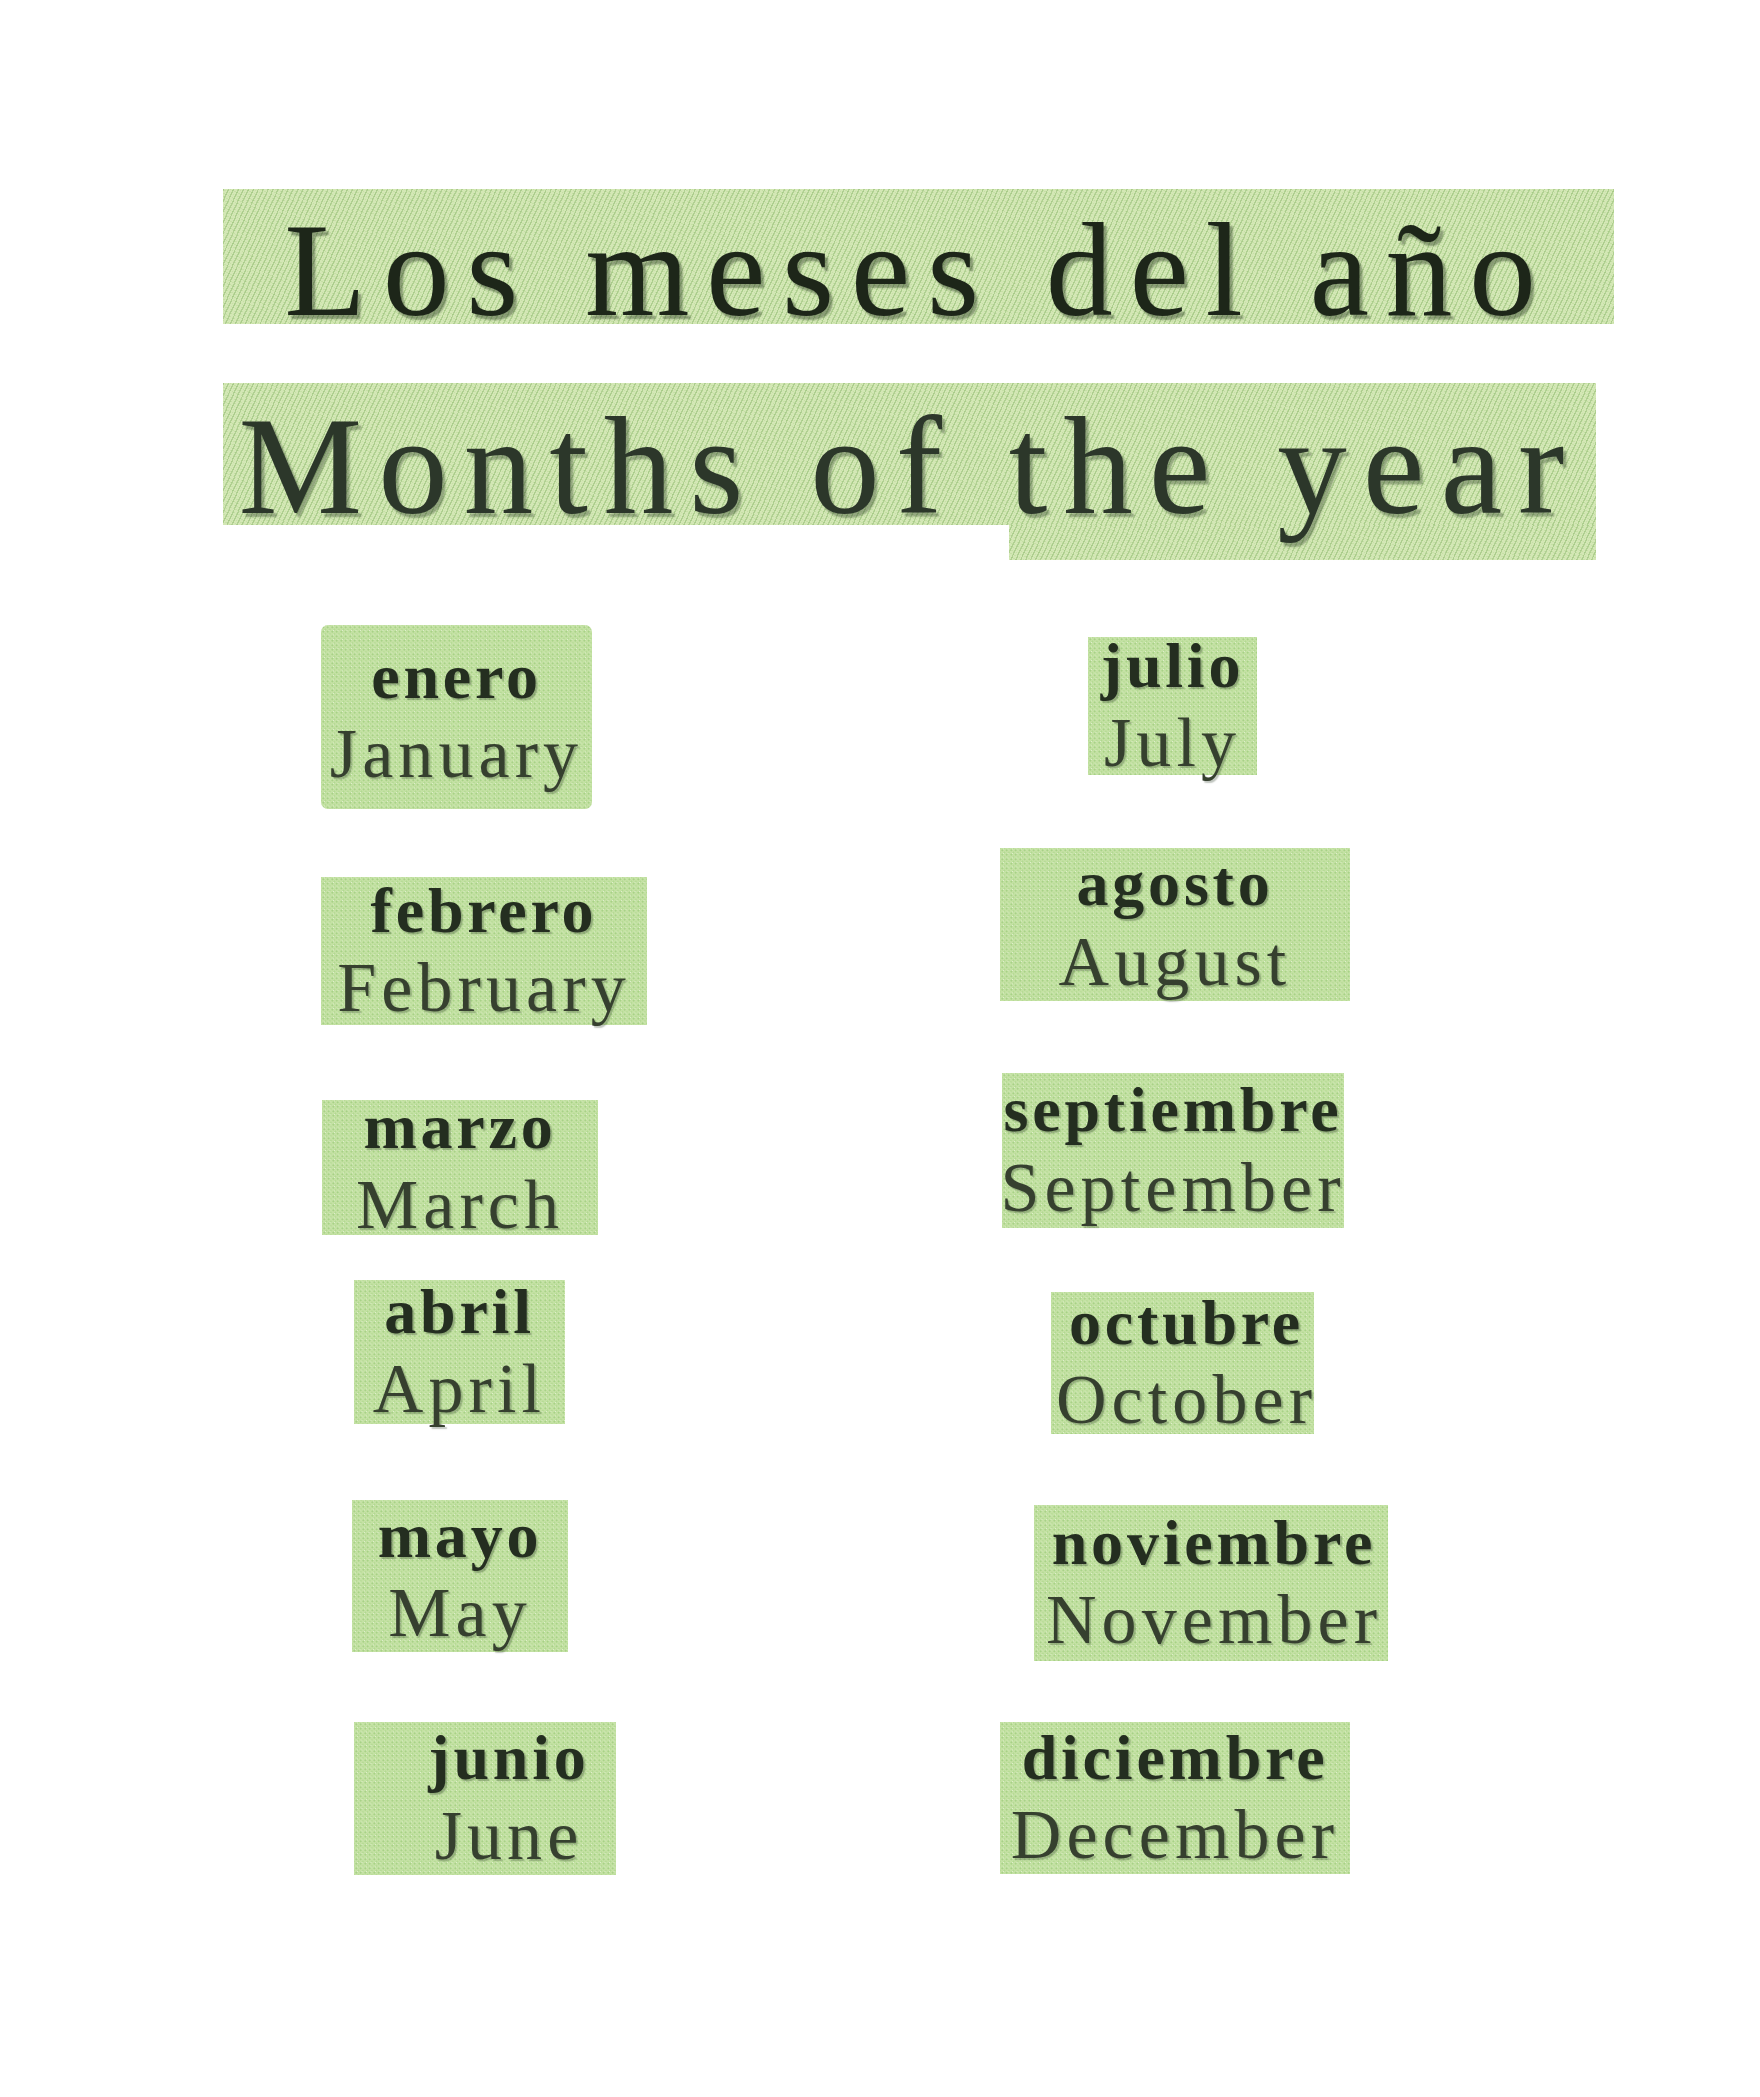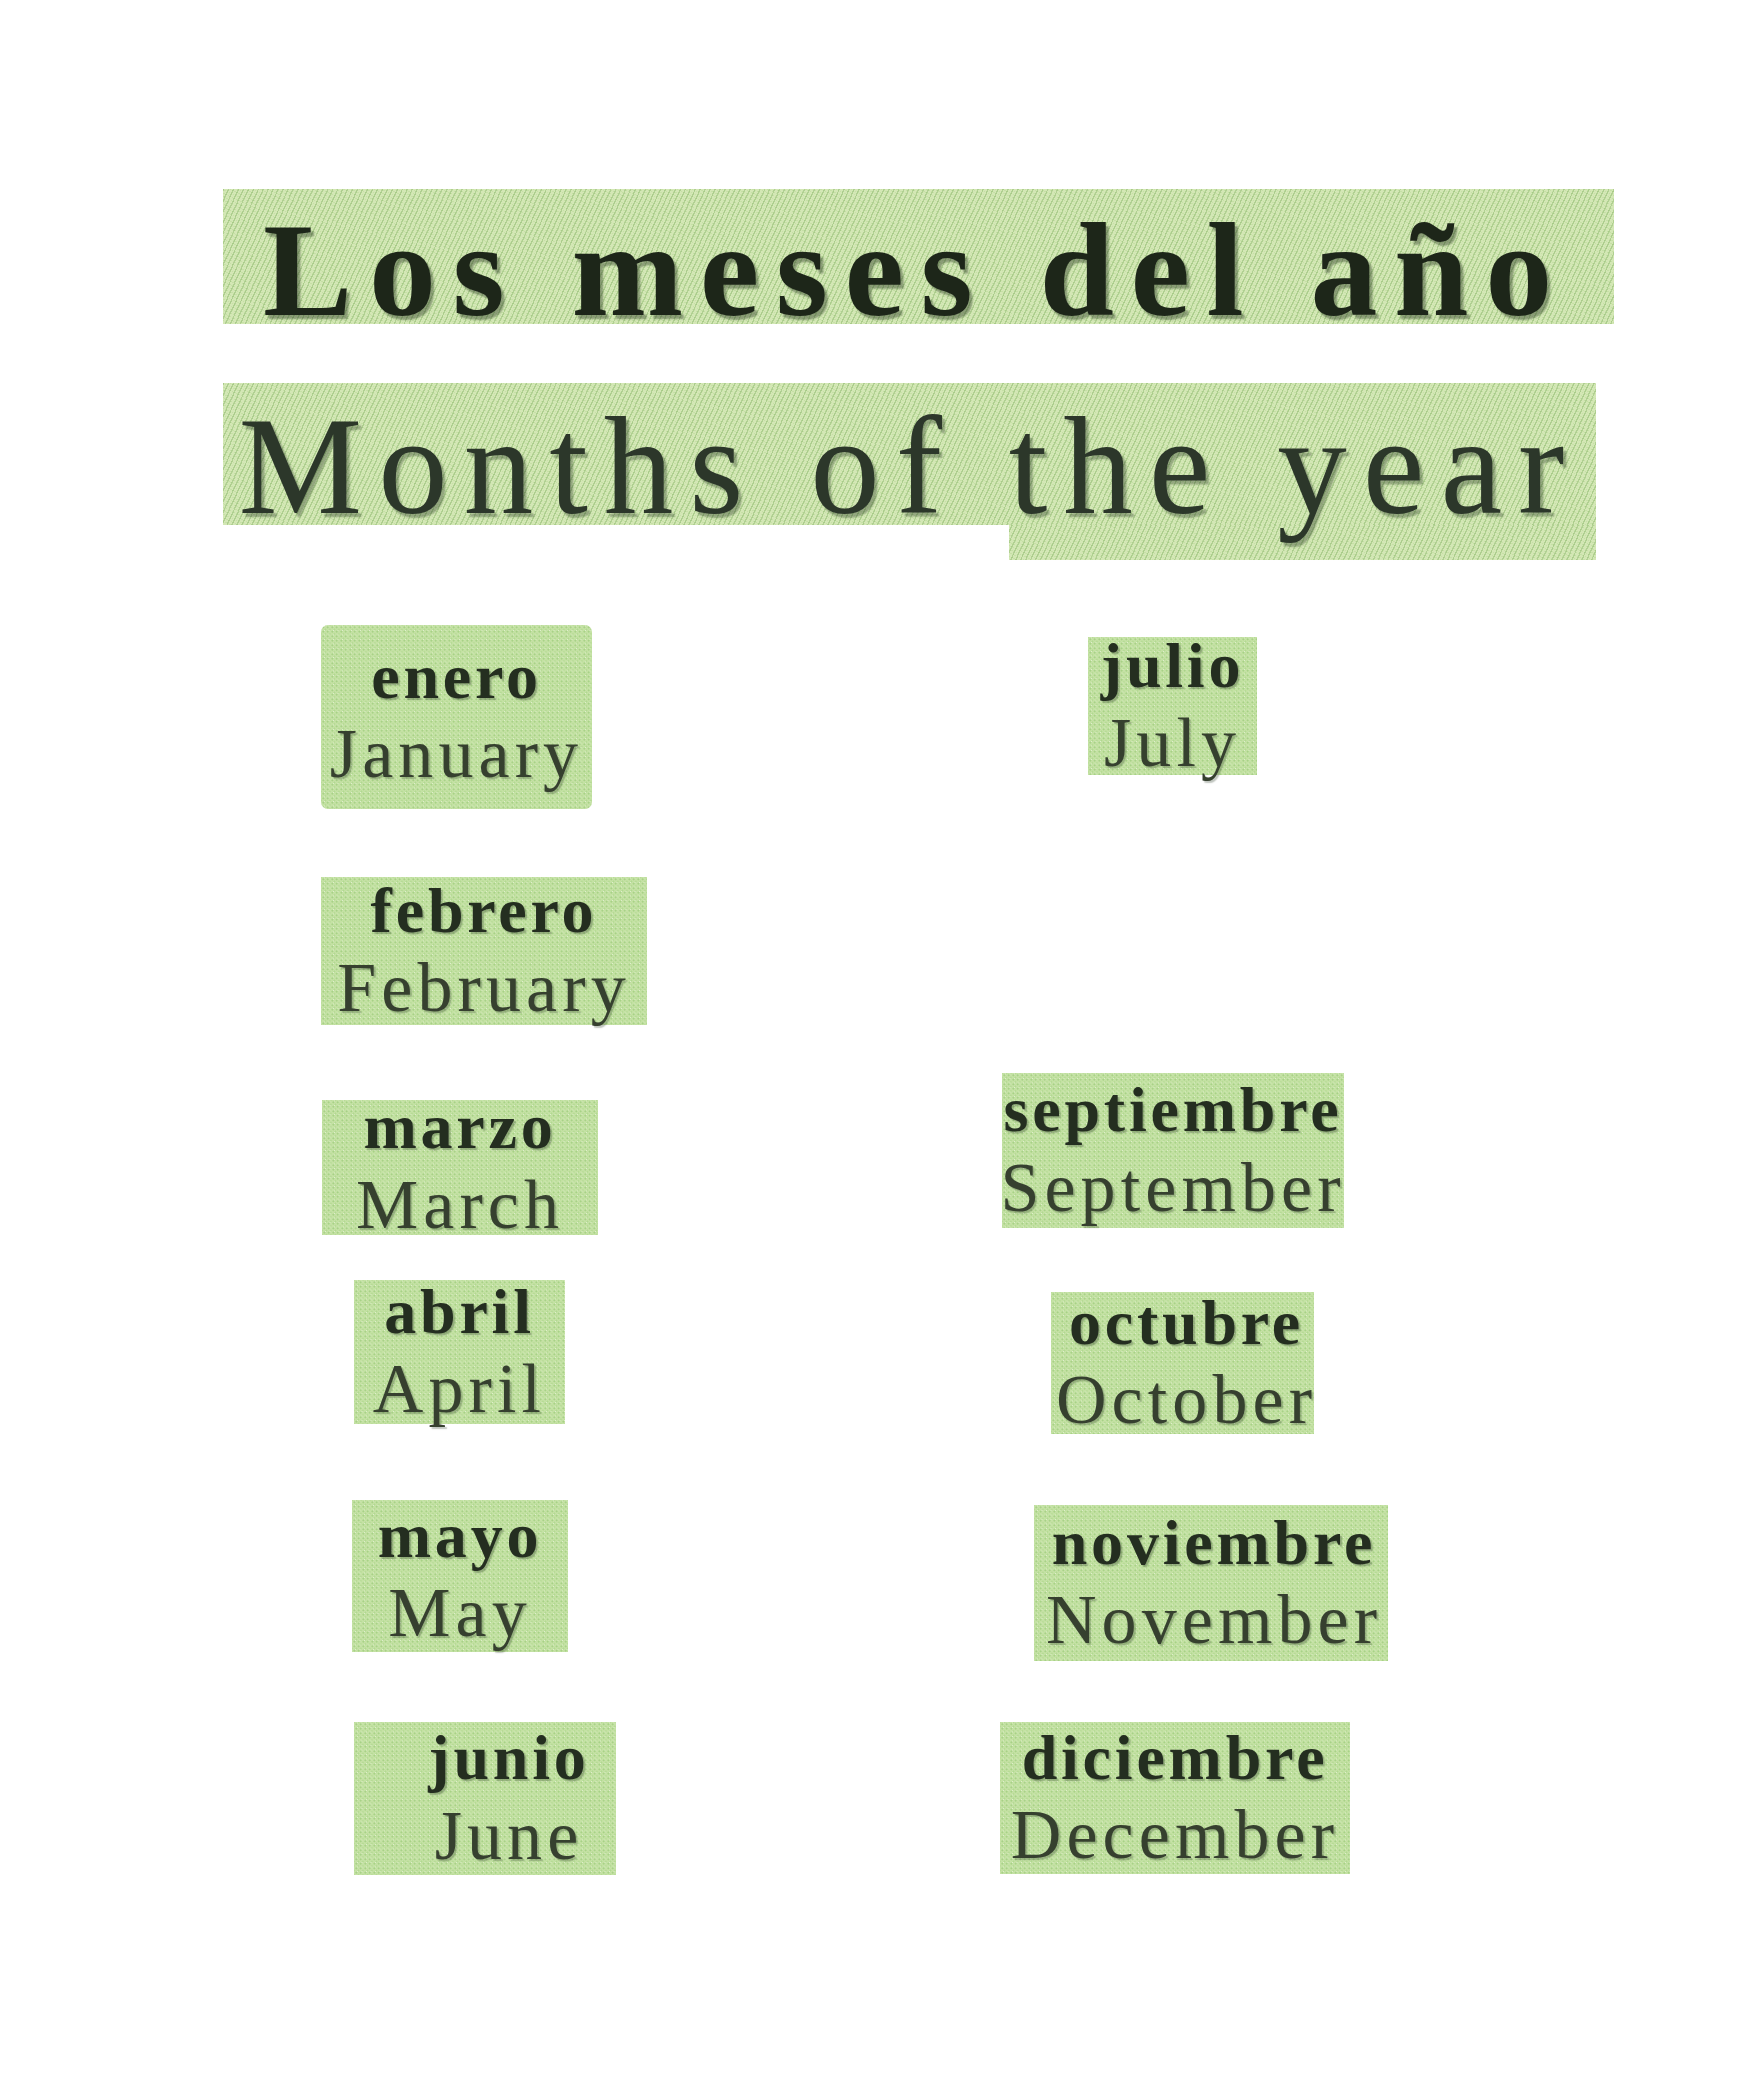--- a/index.html
+++ b/index.html
@@ -34,28 +34,28 @@
     background-position: 0 0, 2.2px 2.2px, 1.3px 3.2px;
     display: flex;
     flex-direction: column;
     align-items: center;
     justify-content: center;
     gap: 10.2px;
   }
   .title-text {
     position: absolute;
     width: 100%;
+    text-align: center;
     white-space: nowrap;
     color: #1d2619;
-    font-weight: bold;
+    font-weight: normal;
     font-size: 134px;
     letter-spacing: 16.6px;
     line-height: 1;
     text-shadow: 3.2px 3.8px 1.9px rgba(30,45,25,0.40);
-    margin-left: 40px;
   }
   .subtitle-text {
     position: absolute;
     width: 100%;
     text-align: center;
     white-space: nowrap;
     color: #2c372a;
     font-weight: normal;
     font-size: 139px;
     letter-spacing: 16px;
@@ -123,20 +123,24 @@
   <div class="month-card" style="left:354px; top:1722px; width:214px; height:153px;padding-left:48px;">
     <span class="es-label">junio</span>
     <span class="en-label">June</span>
   </div>
 
   <div class="month-card" style="left:1088px; top:637px; width:169px; height:138px;">
     <span class="es-label">julio</span>
     <span class="en-label">July</span>
   </div>
 
+  <div class="month-card" style="left:1000px; top:848px; width:350px; height:153px;">
+    <span class="es-label">agosto</span>
+    <span class="en-label">August</span>
+  </div>
 
   <div class="month-card" style="left:1002px; top:1073px; width:342px; height:155px;">
     <span class="es-label">septiembre</span>
     <span class="en-label">September</span>
   </div>
 
   <div class="month-card" style="left:1051px; top:1292px; width:255px; height:142px;padding-left:8px;">
     <span class="es-label">octubre</span>
     <span class="en-label">October</span>
   </div>

